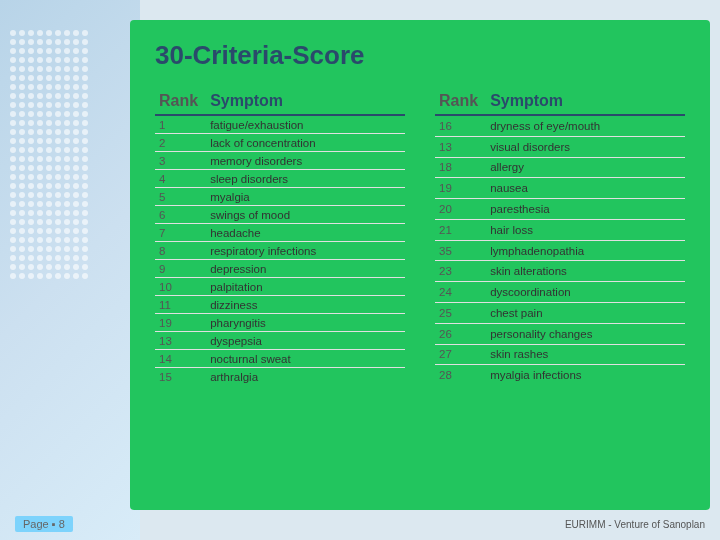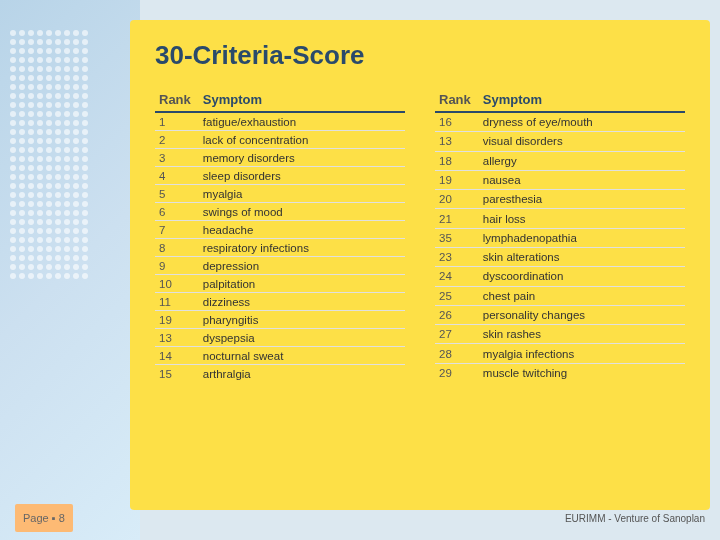--- a/index.html
+++ b/index.html
@@ -41,21 +41,21 @@
       border-radius: 50%;
       background: rgba(255,255,255,0.6);
     }
 
     .main-content {
       position: absolute;
       left: 130px;
       top: 20px;
       right: 10px;
       bottom: 30px;
-      background: #fde047;
+      background: #22c55e;
       border-radius: 4px;
       padding: 20px 25px 15px 25px;
       z-index: 2;
     }
 
     h1 {
       font-size: 26px;
       font-weight: bold;
       color: #2a4a6b;
       margin-bottom: 18px;
@@ -72,21 +72,21 @@
       border-collapse: collapse;
       font-size: 11.5px;
     }
 
     thead tr th {
       text-align: left;
       font-weight: bold;
       color: #2a4a6b;
       border-bottom: 2px solid #2a4a6b;
       padding: 3px 8px 4px 4px;
-      font-size: 13px;
+      font-size: 16px;
     }
 
     tbody tr td {
       padding: 2.5px 8px 2.5px 4px;
       color: #333;
       border-bottom: 1px solid #e0e0e0;
     }
 
     tbody tr:last-child td {
       border-bottom: none;
@@ -105,22 +105,22 @@
       display: flex;
       justify-content: space-between;
       align-items: center;
       padding: 0 15px 0 15px;
       z-index: 3;
     }
 
     .page-num {
       font-size: 11px;
       color: #666;
-      background: #fdba74;
-      padding: 8px 8px;
+      background: #7dd3fc;
+      padding: 2px 8px;
       border-radius: 2px;
     }
 
     .footer-text {
       font-size: 10px;
       color: #555;
     }
   </style>
 </head>
 <body>
@@ -567,24 +567,20 @@
             <td>personality changes</td>
           </tr>
           <tr>
             <td class="col-rank">27</td>
             <td>skin rashes</td>
           </tr>
           <tr>
             <td class="col-rank">28</td>
             <td>myalgia infections</td>
           </tr>
-          <tr>
-            <td class="col-rank">29</td>
-            <td>muscle twitching</td>
-          </tr>
         </tbody>
     </table>
   </div>
 </div>
 
 <div class="footer">
   <div class="page-num">Page ▪ 8</div>
   <div class="footer-text">EURIMM - Venture of Sanoplan</div>
 </div>
 

